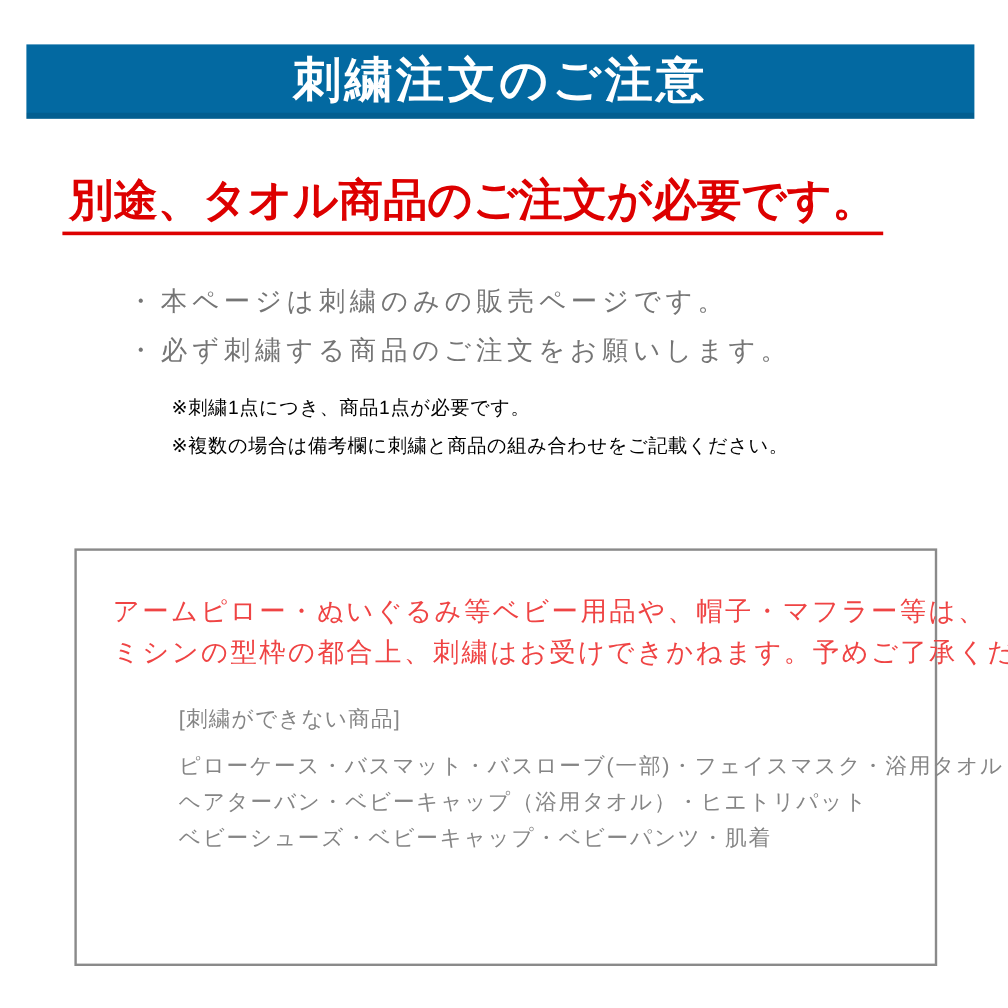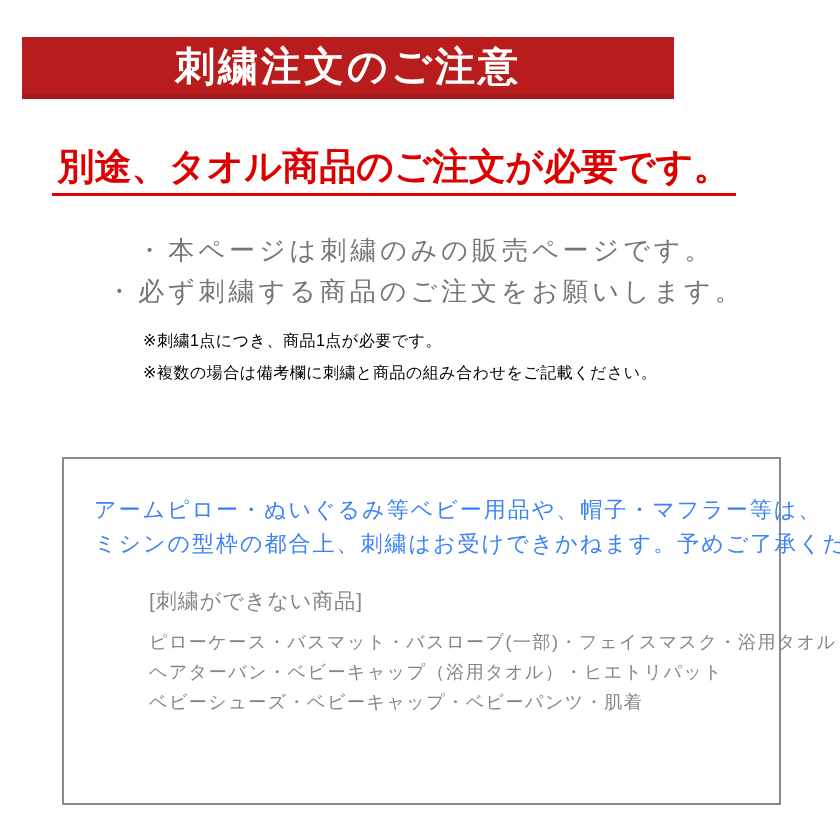--- a/index.html
+++ b/index.html
@@ -14,23 +14,23 @@
     background: #ffffff;
     overflow: hidden;
     font-family: "Liberation Sans", "DejaVu Sans", sans-serif;
   }
 
   
   .banner {
     position: absolute;
     left: 22px;
     top: 37px;
-    width: 652px;
+    width: 790px;
     height: 62px;
-    background: #b91c1c;
+    background: #0369a1;
     box-shadow: inset 0 -5px 0 rgba(0,0,0,0.10);
     display: flex;
     align-items: center;
     justify-content: center;
   }
   .banner-title {
     color: #ffffff;
     font-size: 40px;
     font-weight: bold;
     letter-spacing: 3px;
@@ -56,26 +56,25 @@
     padding: 0 6px 5px 6px;
   }
 
   
   .bullets {
     position: absolute;
     left: 106px;
     top: 230px;
   }
   .bullet-line {
-    font-size: 26px;
+    font-size: 22px;
     color: #757575;
     letter-spacing: 4px;
     line-height: 41px;
     white-space: nowrap;
-    text-align: center;
   }
   .bullet-marker { margin-right: 2px; }
 
   
   .notes {
     position: absolute;
     left: 143px;
     top: 325px;
   }
   .note-line {
@@ -94,27 +93,27 @@
     width: 719px;
     height: 348px;
     border: 2px solid #8a8a8a;
     box-sizing: border-box;
     background: #ffffff;
   }
   .box-intro {
     margin: 34px 0 0 30px;
     font-size: 22px;
     line-height: 34px;
-    color: #3b82f6;
+    color: #ef4444;
     letter-spacing: 2px;
     white-space: nowrap;
   }
   .box-list-title {
     margin: 26px 0 0 85px;
-    font-size: 21px;
+    font-size: 18px;
     color: #858585;
     letter-spacing: 1px;
   }
   .box-list {
     margin: 12px 0 0 85px;
     padding: 0;
     list-style: none;
   }
   .box-list li {
     font-size: 18px;

